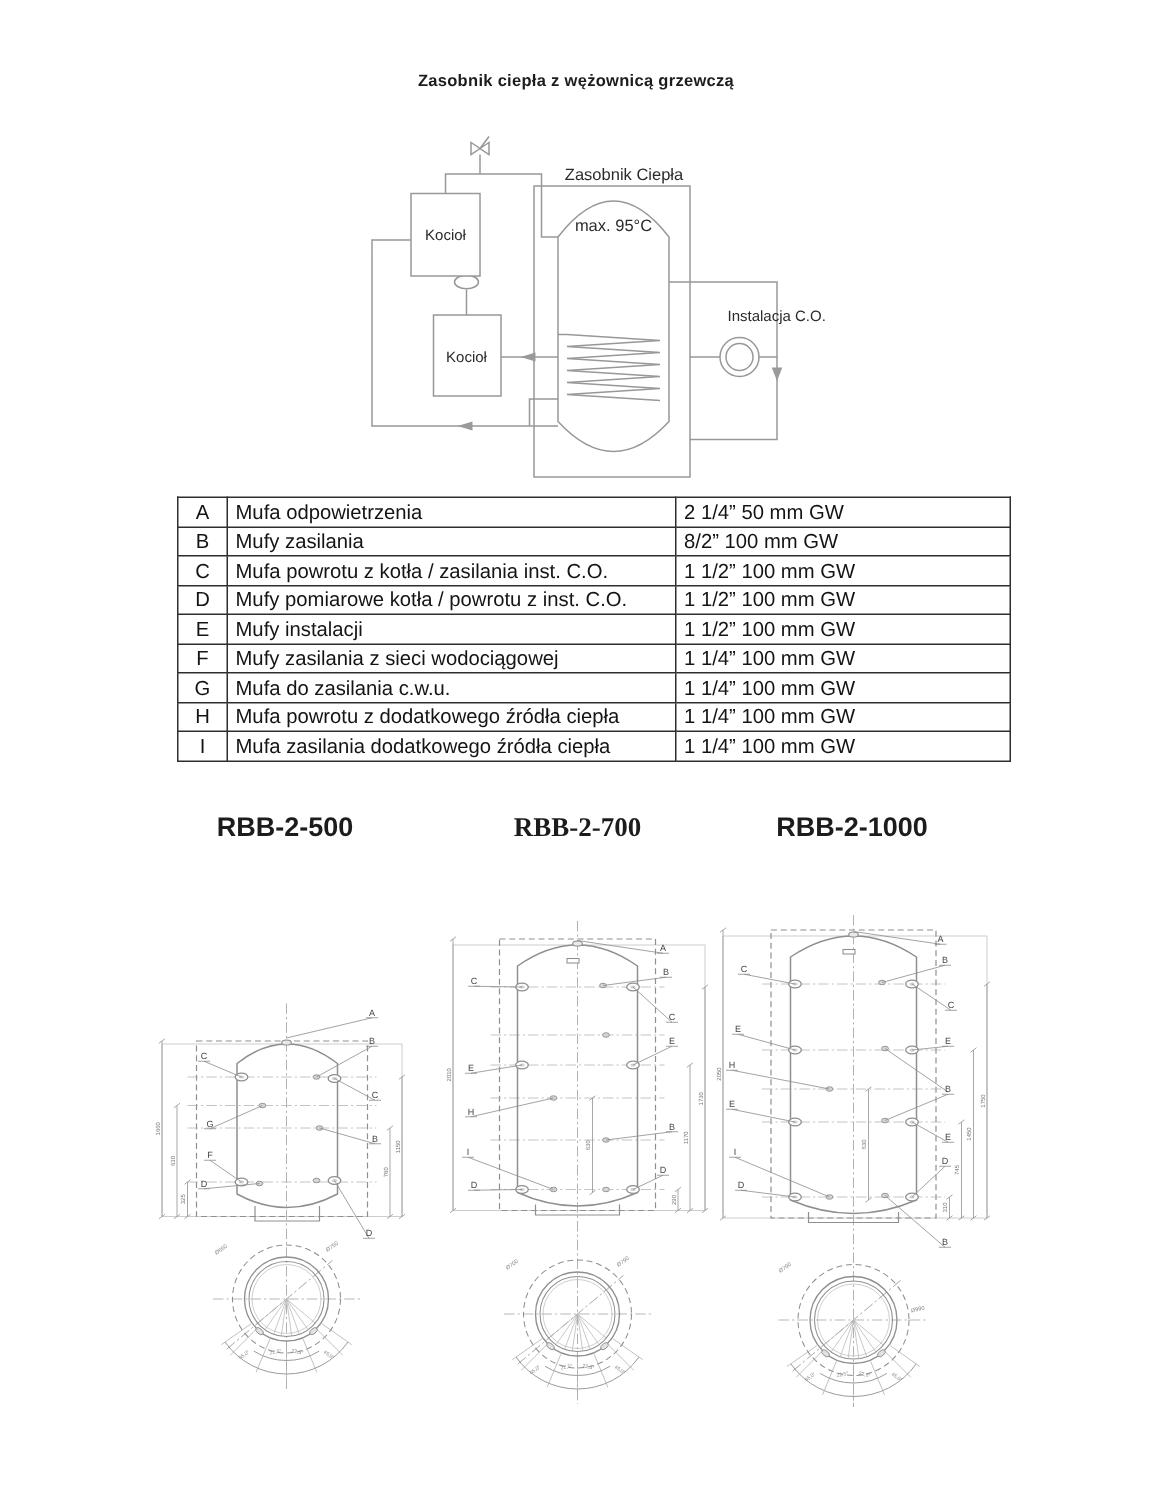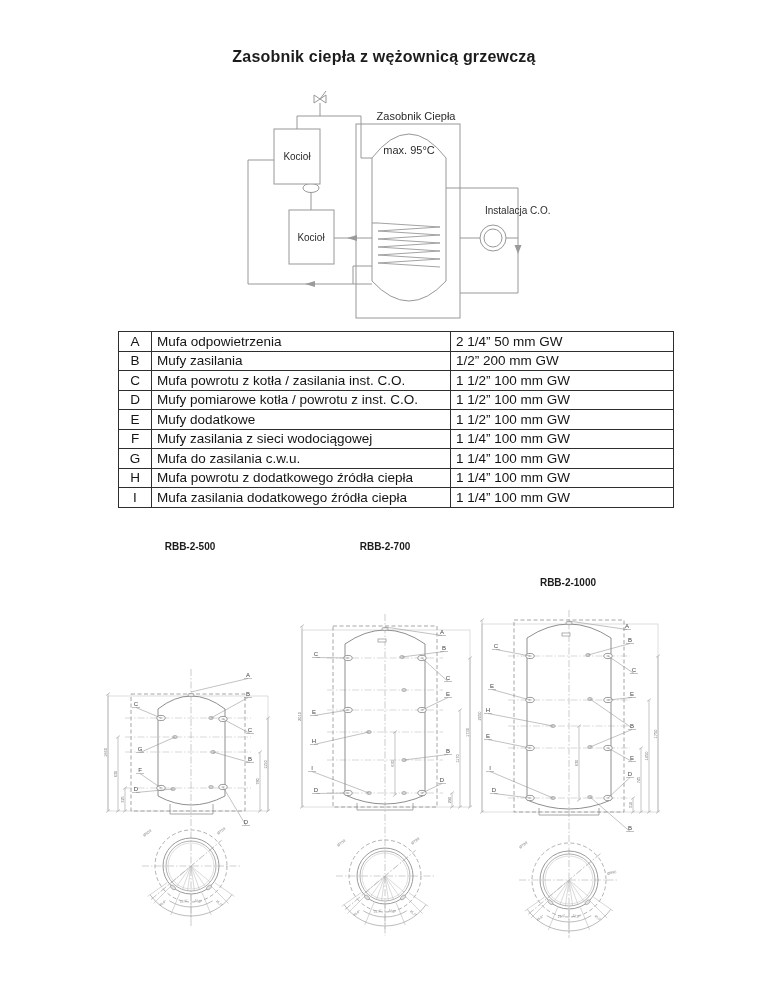--- a/index.html
+++ b/index.html
@@ -2,40 +2,40 @@
 <html><head>
 <meta charset="utf-8">
 <style>
   html,body{margin:0;padding:0;}
   body{
     width:768px;height:994px;background:#ffffff;position:relative;
     font-family:"Liberation Sans",sans-serif;color:#1a1a1a;overflow:hidden;
   }
   .title{
     position:absolute;top:48px;left:0;width:768px;text-align:center;
-    font-size:16px;font-weight:bold;letter-spacing:.2px;color:#1c1c1c;
+    font-size:11px;font-weight:bold;letter-spacing:.2px;color:#1c1c1c;
   }
   #schematic{position:absolute;left:228px;top:88px;}
   svg{font-family:"Liberation Sans",sans-serif;}
   #ports-table{
     position:absolute;left:118px;top:331px;border-collapse:collapse;
     font-size:13.5px;color:#141414;table-layout:fixed;
   }
   #ports-table td{
     border:1.5px solid #2e2e2e;height:18.5px;padding:0 5px;
     white-space:nowrap;overflow:hidden;
   }
   td.code{width:22px;text-align:center;padding:0 2px;}
   td.desc{width:288px;}
   td.size{width:212px;}
   .model-label{
     position:absolute;top:541px;width:170px;text-align:center;
-    font-weight:bold;font-size:10px;color:#1c1c1c;
+    font-weight:bold;font-size:18px;color:#1c1c1c;
   }
-  #ml0{left:105px;} #ml1{left:300px;} #ml2{left:483px;margin-top:36px;}
+  #ml0{left:105px;} #ml1{left:300px;font-family:Liberation Serif, serif;} #ml2{left:483px;}
   .drawing{position:absolute;}
   #dw0{left:98px;top:642px;} #dw1{left:290px;top:610px;} #dw2{left:472px;top:608px;}
 </style>
 </head>
 <body>
 
 <div class="title">Zasobnik ciepła z wężownicą grzewczą</div>
 
 <svg id="schematic" width="345" height="242" viewBox="0 0 345 242">
   <g stroke="#989898" stroke-width="1" fill="none">
@@ -82,35 +82,35 @@
 <table id="ports-table">
   <tbody id="ports-table-body">
       <tr>
         <td class="code">A</td>
         <td class="desc">Mufa odpowietrzenia</td>
         <td class="size">2 1/4” 50 mm GW</td>
       </tr>
       <tr>
         <td class="code">B</td>
         <td class="desc">Mufy zasilania</td>
-        <td class="size">1/2” 200 mm GW</td>
+        <td class="size">8/2” 100 mm GW</td>
       </tr>
       <tr>
         <td class="code">C</td>
         <td class="desc">Mufa powrotu z kotła / zasilania inst. C.O.</td>
         <td class="size">1 1/2” 100 mm GW</td>
       </tr>
       <tr>
         <td class="code">D</td>
         <td class="desc">Mufy pomiarowe kotła / powrotu z inst. C.O.</td>
         <td class="size">1 1/2” 100 mm GW</td>
       </tr>
       <tr>
         <td class="code">E</td>
-        <td class="desc">Mufy dodatkowe</td>
+        <td class="desc">Mufy instalacji</td>
         <td class="size">1 1/2” 100 mm GW</td>
       </tr>
       <tr>
         <td class="code">F</td>
         <td class="desc">Mufy zasilania z sieci wodociągowej</td>
         <td class="size">1 1/4” 100 mm GW</td>
       </tr>
       <tr>
         <td class="code">G</td>
         <td class="desc">Mufa do zasilania c.w.u.</td>

